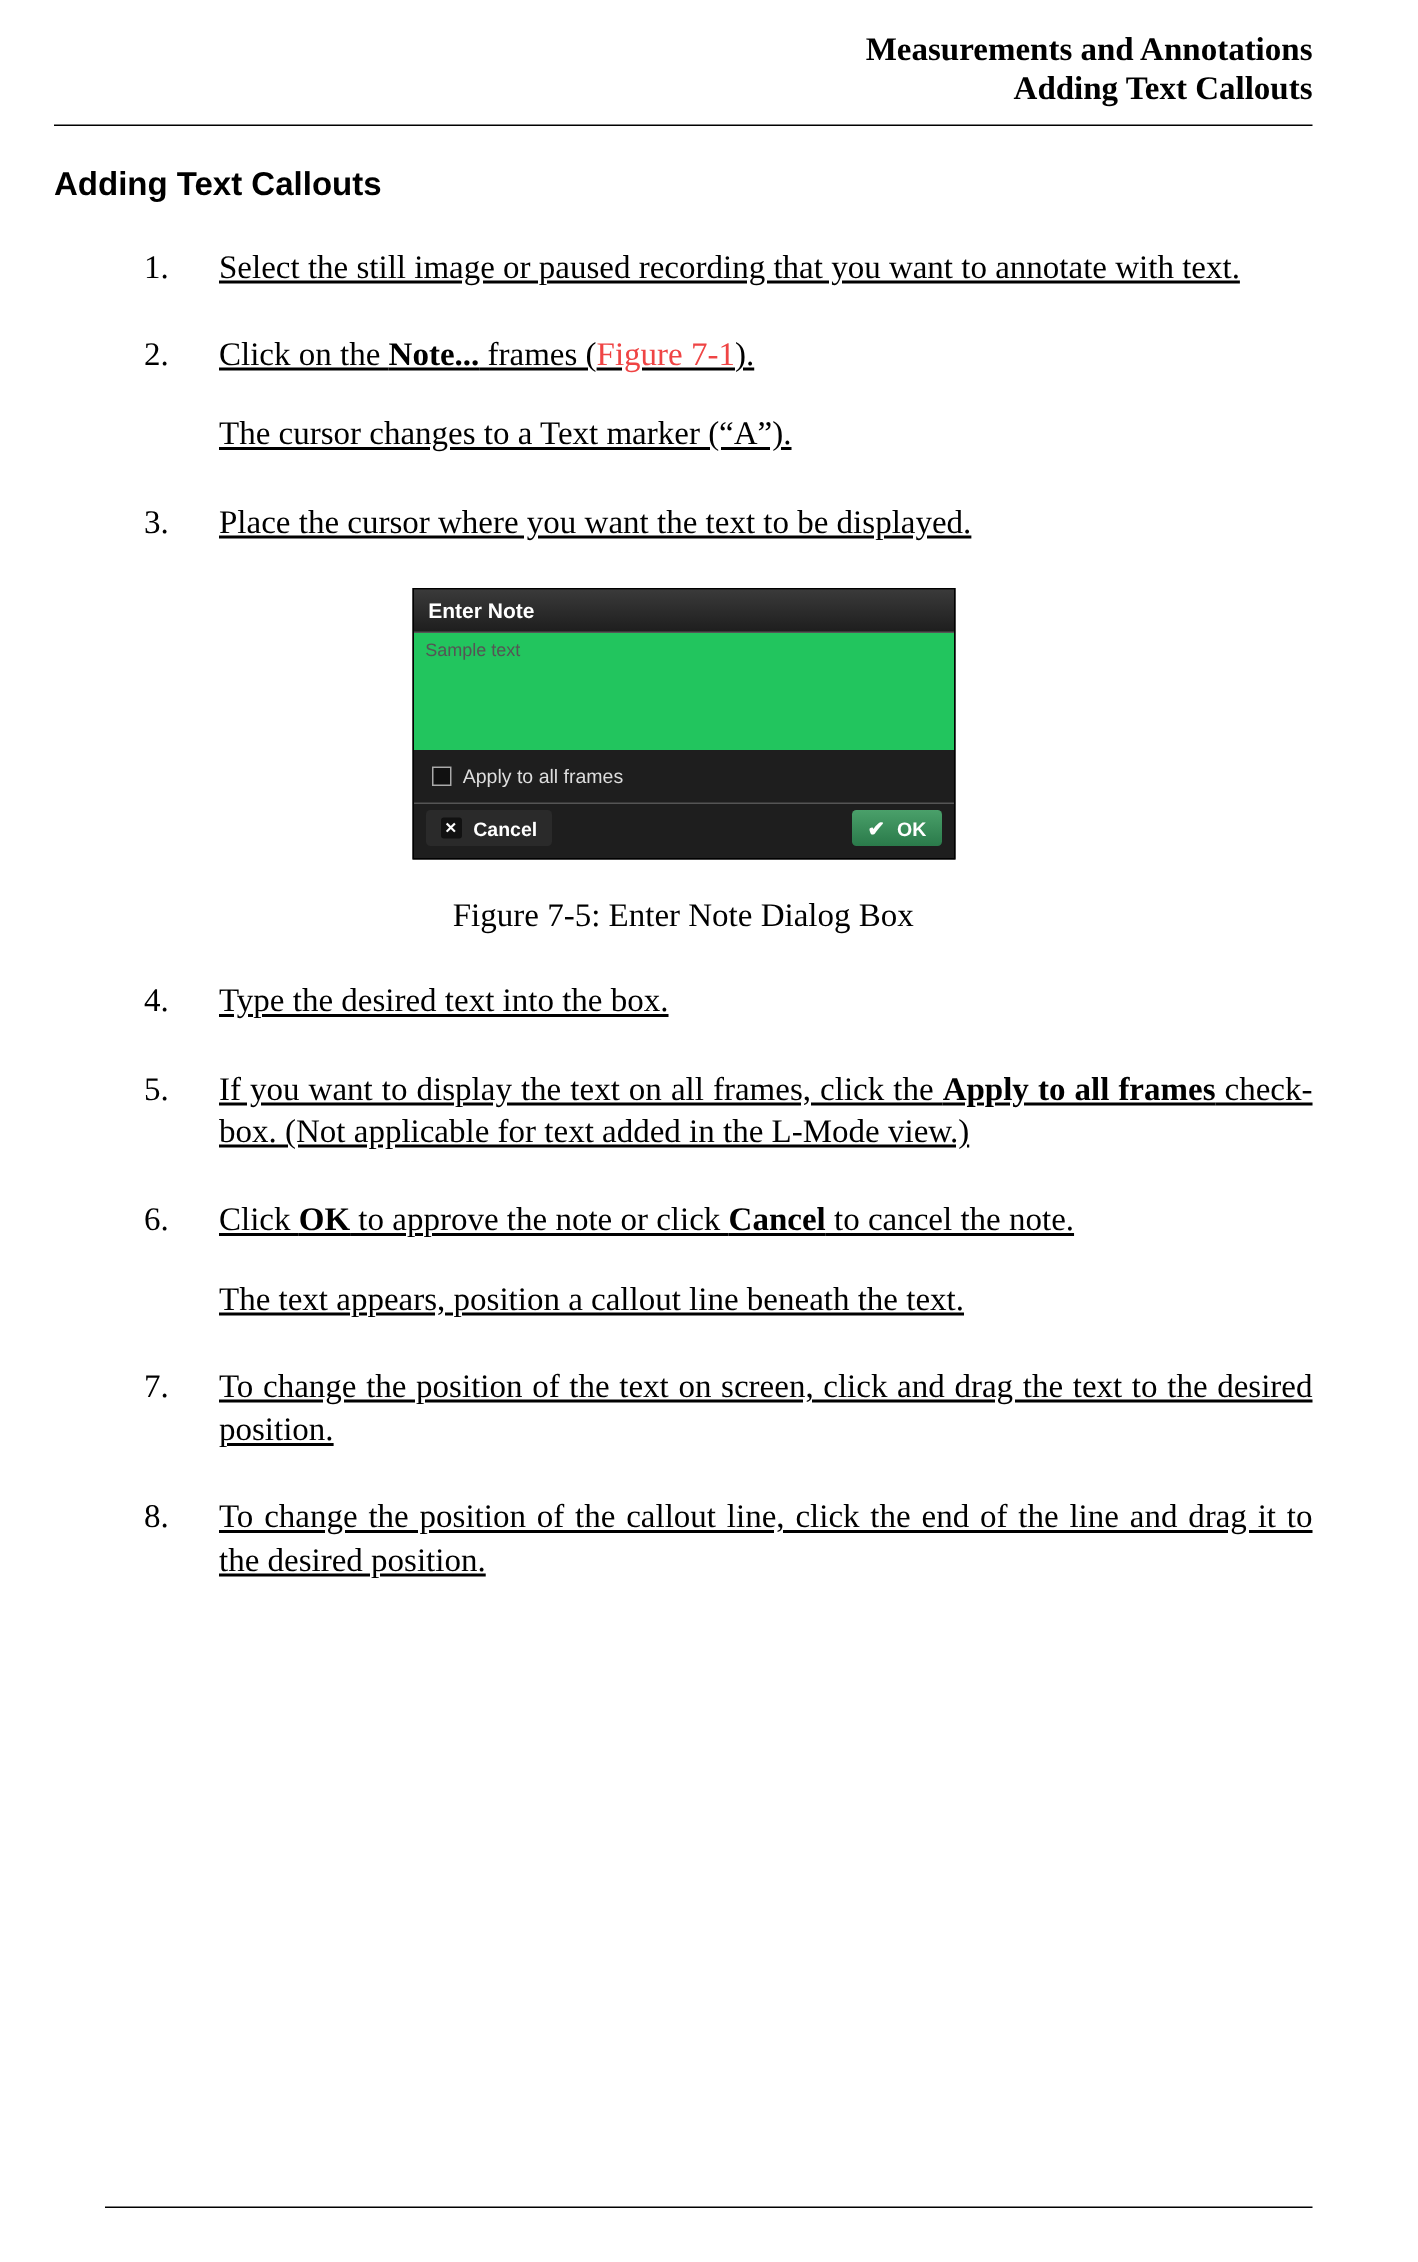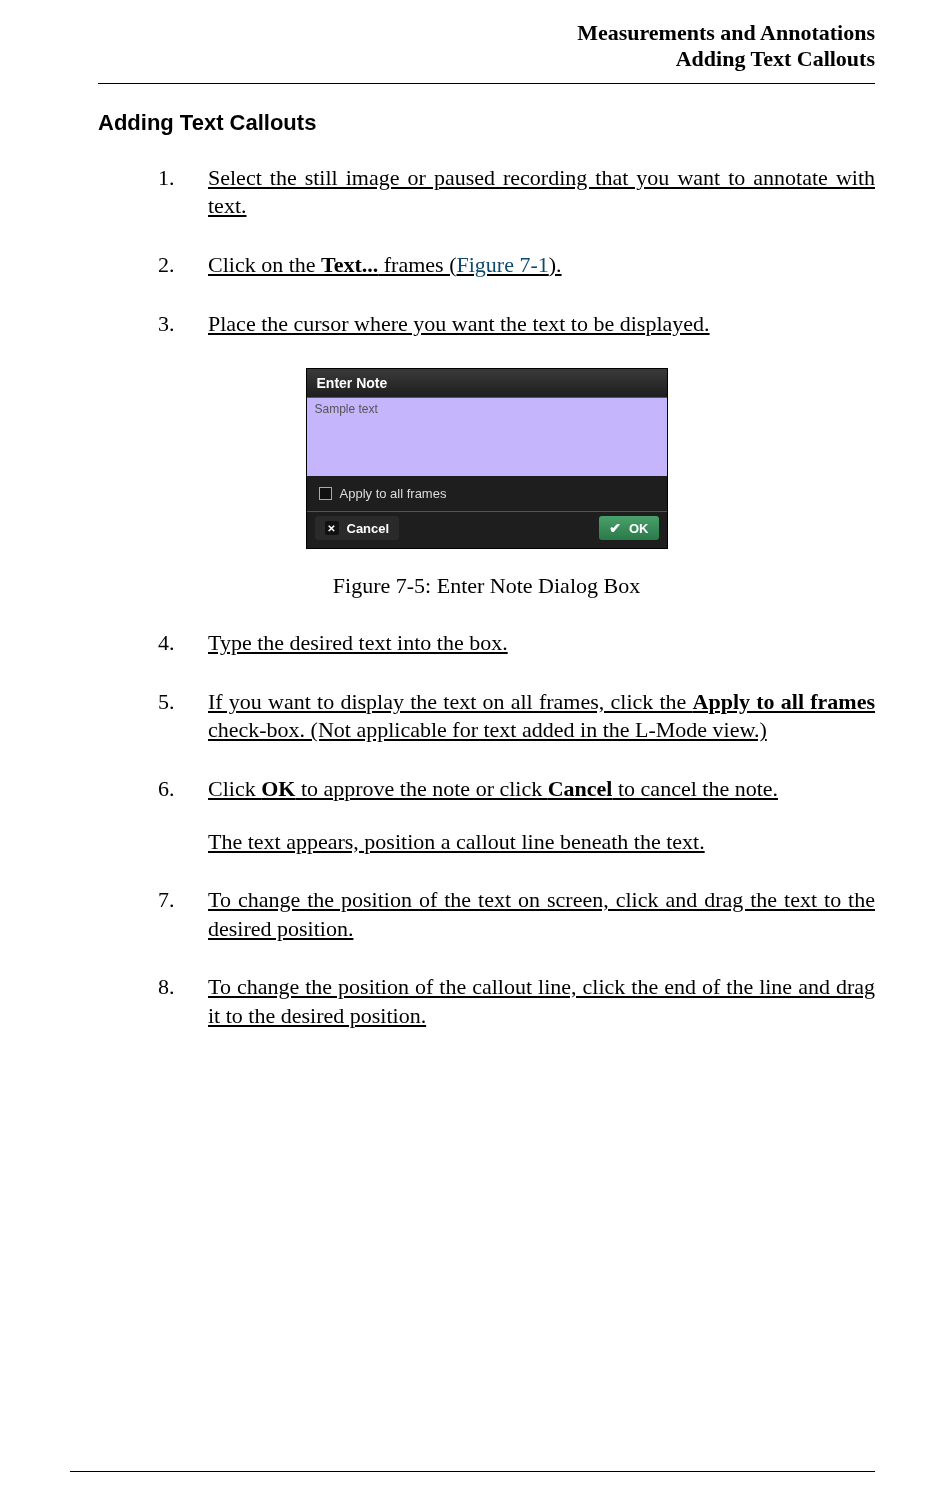--- a/index.html
+++ b/index.html
@@ -9,21 +9,21 @@
     width: 945px;
     background: #fff;
     font-family: "Times New Roman", Times, serif;
     color: #000;
   }
   .page {
     width: 945px;
     height: 1508px;
     position: relative;
     box-sizing: border-box;
-    padding: 20px 70px 0 98px;
+    padding: 20px 70px 0 36px;
   }
   .running-header {
     text-align: right;
     font-weight: bold;
     font-size: 22px;
     line-height: 1.2;
     margin-bottom: 8px;
   }
   .rule {
     border: none;
@@ -54,21 +54,21 @@
   }
   ol.steps > li > .body {
     flex: 1;
   }
   .body p {
     margin: 0 0 24px 0;
     text-align: justify;
     text-decoration: underline;
   }
   .body p:last-child { margin-bottom: 0; }
-  .link { color: #0c4a6e; }
+  .link { color: #ef4444; }
   .bold { font-weight: bold; }
 
   
   .figure-wrap {
     text-align: center;
     margin: 10px 0 30px 0;
   }
   .figure-caption {
     font-size: 22px;
     margin-top: 24px;
@@ -83,21 +83,21 @@
   }
   .dialog-title {
     color: #fff;
     font-size: 14px;
     font-weight: bold;
     padding: 6px 10px;
     border-bottom: 1px solid #555;
     background: linear-gradient(#3a3a3a,#1e1e1e);
   }
   .dialog-textarea {
-    background: #c4b5fd;
+    background: #22c55e;
     margin: 0;
     height: 70px;
     padding: 4px 8px;
     font-size: 12px;
     color: #555;
   }
   .dialog-check {
     color: #ddd;
     font-size: 13px;
     padding: 10px 12px;
@@ -188,22 +188,23 @@
       <span class="num">1.</span>
       <div class="body">
         <p>Select the still image or paused recording that you want to annotate with text.</p>
       </div>
     </li>
 
     <li>
       <span class="num">2.</span>
       <div class="body">
         <p>
-          <span>Click on the </span><span class="bold">Text...</span><span> frames (</span><span class="link">Figure 7-1</span><span>).</span>
+          <span>Click on the </span><span class="bold">Note...</span><span> frames (</span><span class="link">Figure 7-1</span><span>).</span>
         </p>
+        <p>The cursor changes to a Text marker (“A”).</p>
       </div>
     </li>
 
     <li>
       <span class="num">3.</span>
       <div class="body">
         <p>Place the cursor where you want the text to be displayed.</p>
       </div>
     </li>
   </ol>

